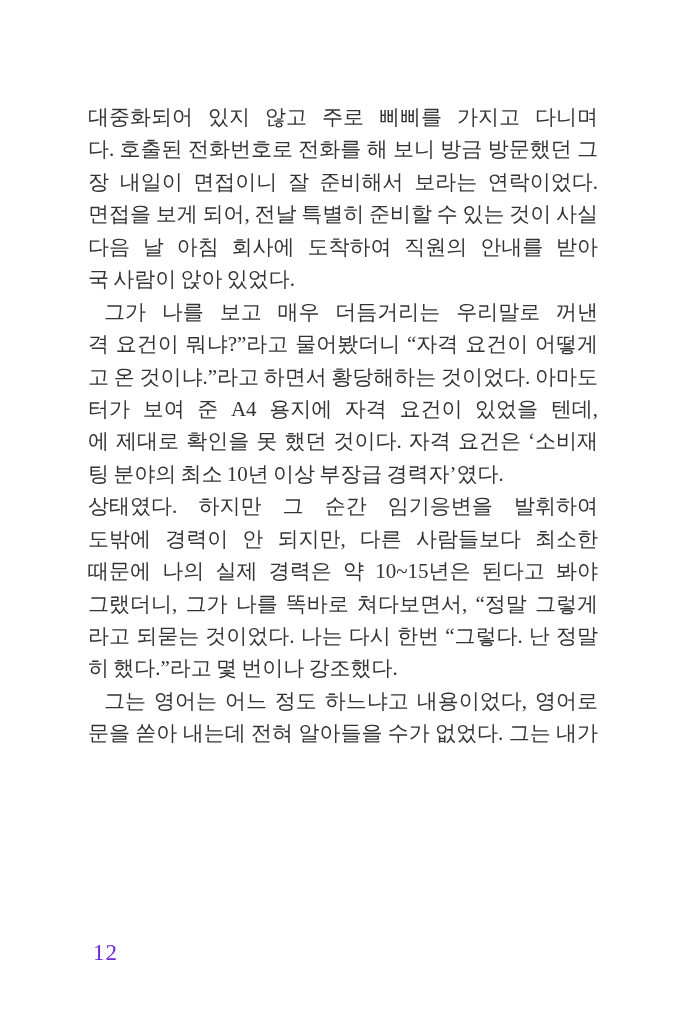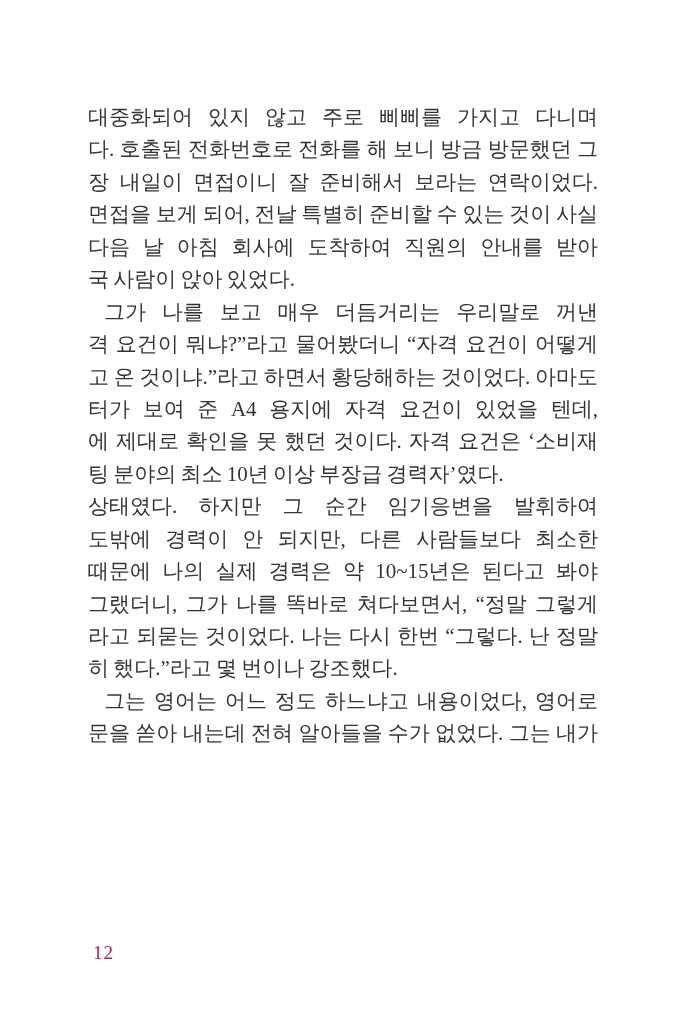--- a/index.html
+++ b/index.html
@@ -40,23 +40,23 @@
   .line.para-end {
     text-align-last: left;
   }
   .line.indent {
     text-indent: 16px;
   }
   .page-number {
     position: absolute;
     left: 93px;
     top: 941px;
-    font-size: 19px;
+    font-size: 23px;
     line-height: 24px;
-    color: #be185d;
+    color: #6d28d9;
     letter-spacing: 1px;
   }
 </style>
 </head>
 <body>
 
 <div class="page">
   <main class="text-block">
       <div class="line">대중화되어 있지 않고 주로 삐삐를 가지고 다니며 소통하던 시절이었</div>
       <div class="line">다. 호출된 전화번호로 전화를 해 보니 방금 방문했던 그 회사였다. 당</div>

